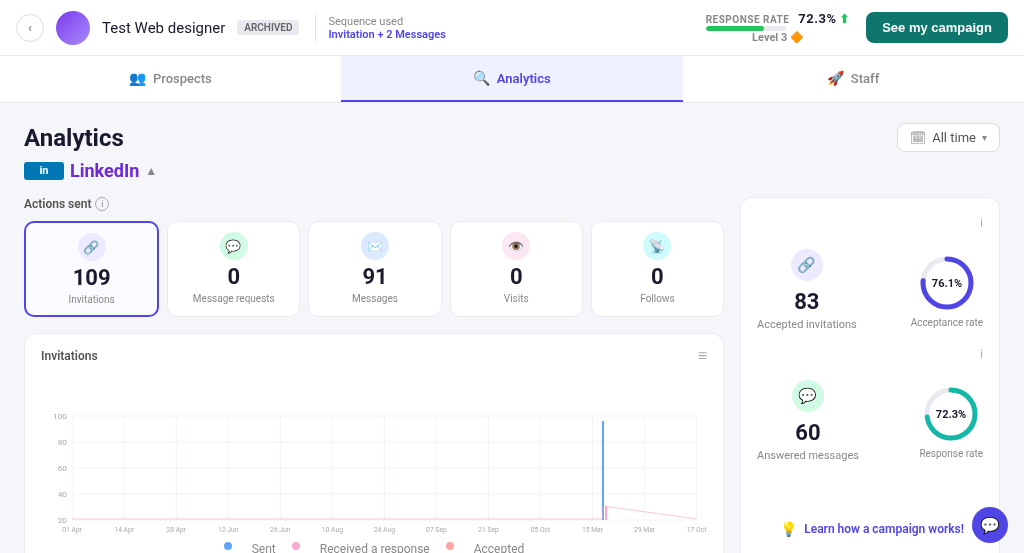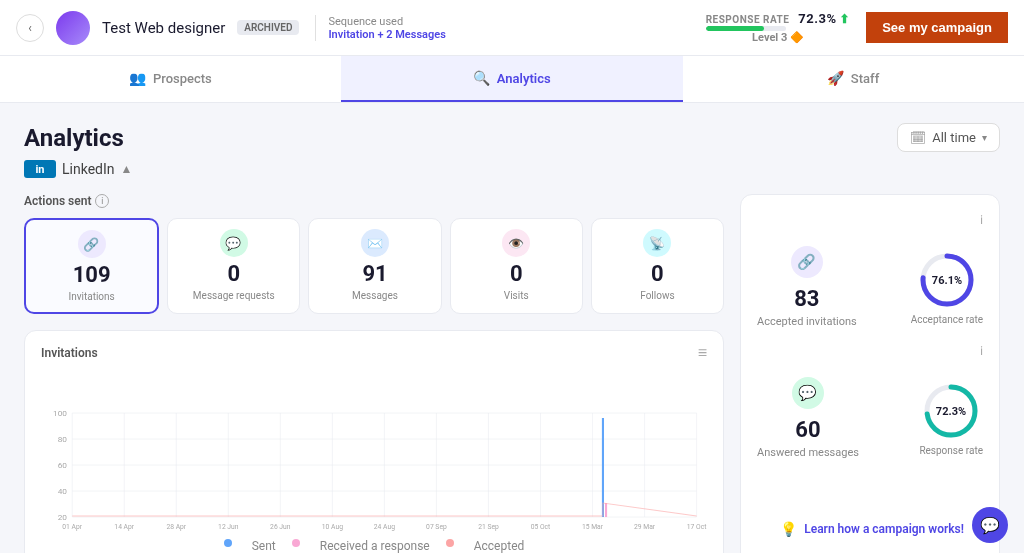--- a/index.html
+++ b/index.html
@@ -88,24 +88,24 @@
       border-radius: 3px;
     }
     .level-badge {
       font-size: 11px;
       color: #888;
     }
     .level-badge span {
       font-weight: 700;
     }
     .see-campaign-btn {
-      background: #c2410c;
+      background: #0f766e;
       color: white;
       border: none;
-      border-radius: 0;
+      border-radius: 8px;
       padding: 8px 16px;
       font-size: 13px;
       font-weight: 600;
       cursor: pointer;
       white-space: nowrap;
     }
 
     
     .tabs {
       background: white;
@@ -169,32 +169,32 @@
 
     
     .linkedin-row {
       display: flex;
       align-items: center;
       gap: 6px;
       margin-bottom: 16px;
       cursor: pointer;
     }
     .linkedin-icon {
-      width: 32px; height: 18px;
+      width: 40px; height: 18px;
       background: #0077b5;
       border-radius: 3px;
       color: white;
       font-size: 11px;
       font-weight: 700;
       display: flex; align-items: center; justify-content: center;
     }
     .linkedin-label {
-      font-size: 14px;
-      font-weight: 400;
-      color: #404040;
+      font-size: 18px;
+      font-weight: 700;
+      color: #6d28d9;
     }
     .linkedin-chevron { color: #888; font-size: 12px; }
 
     
     .two-col {
       display: flex;
       gap: 16px;
     }
     .left-col {
       flex: 1;

